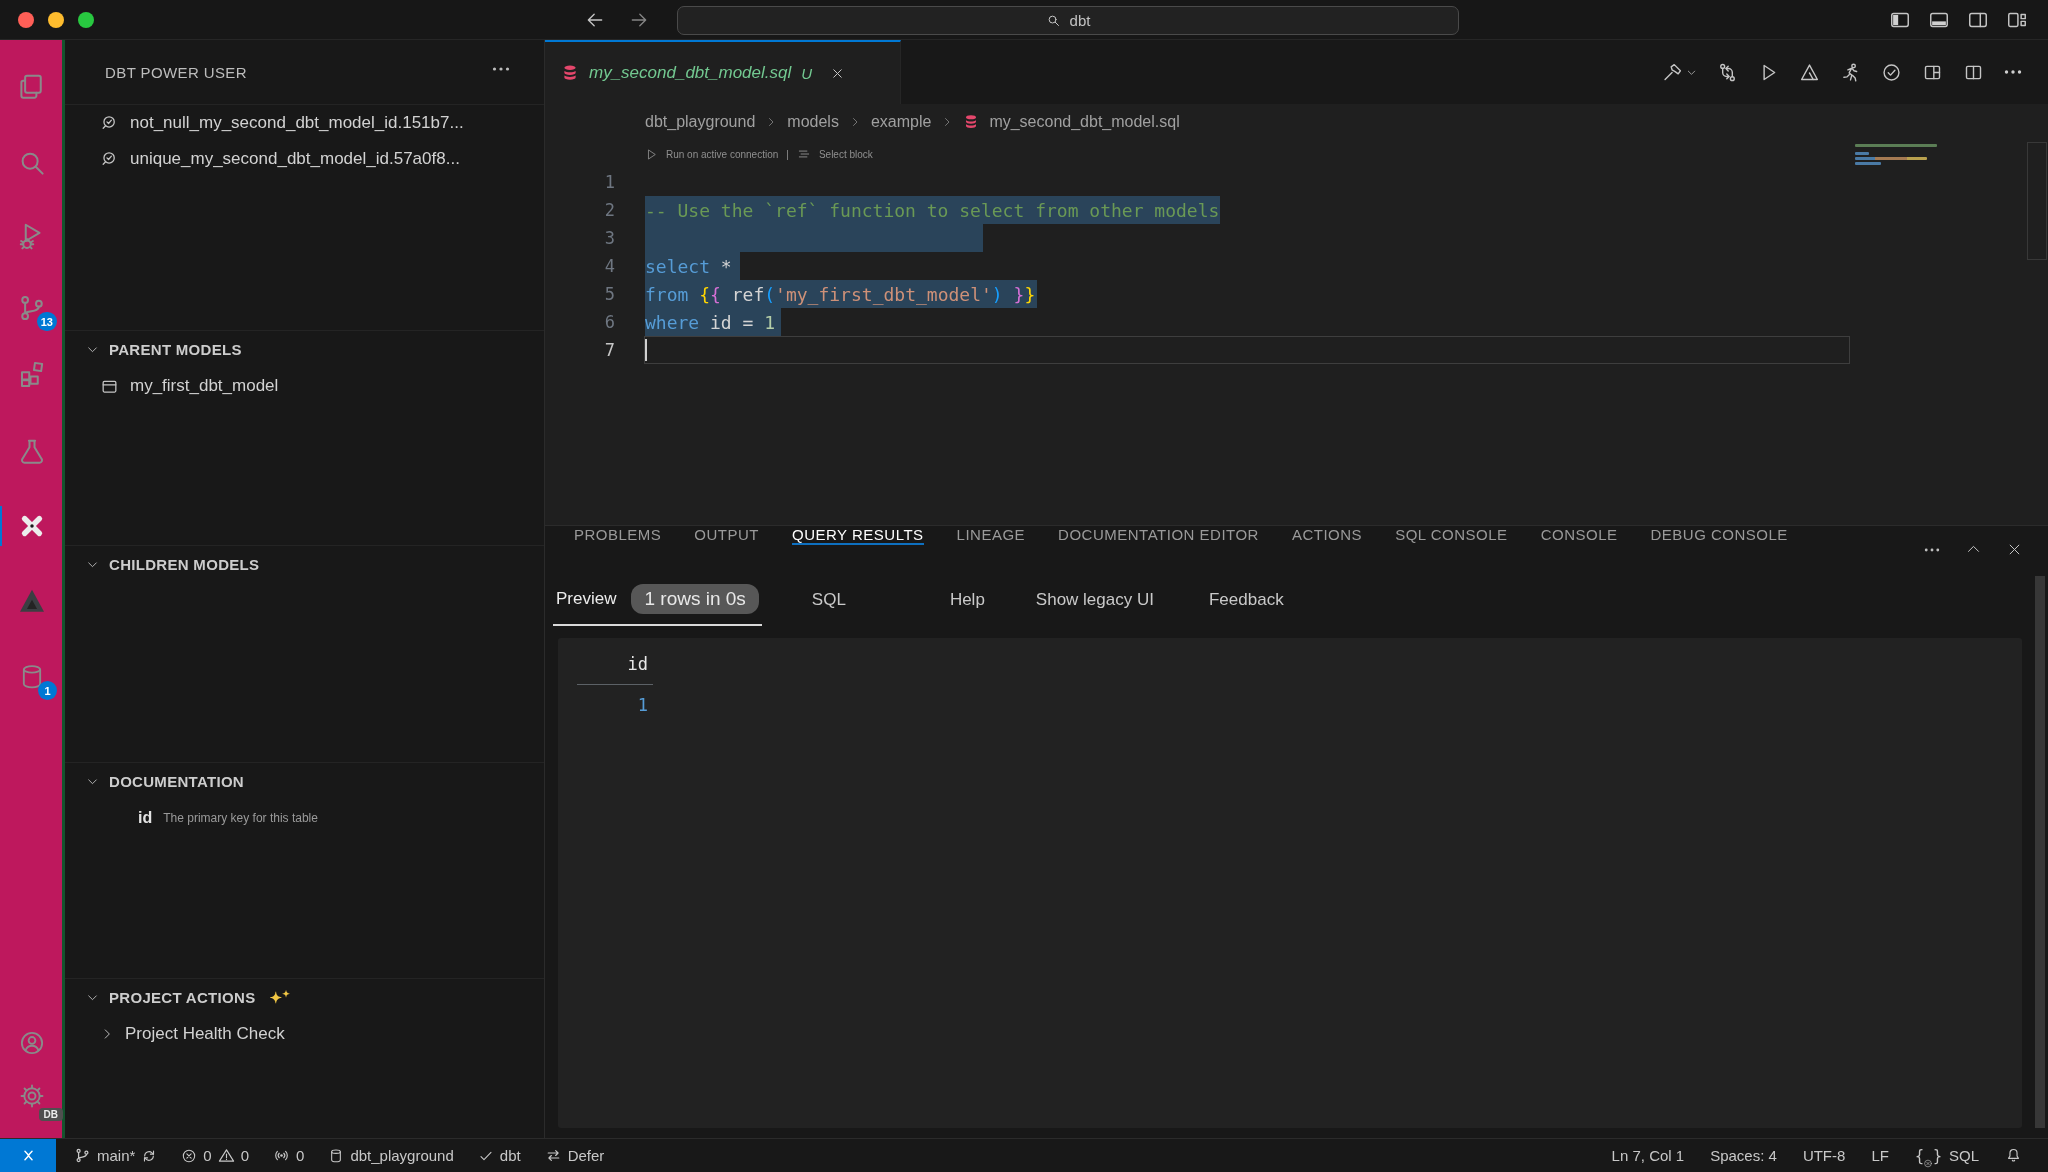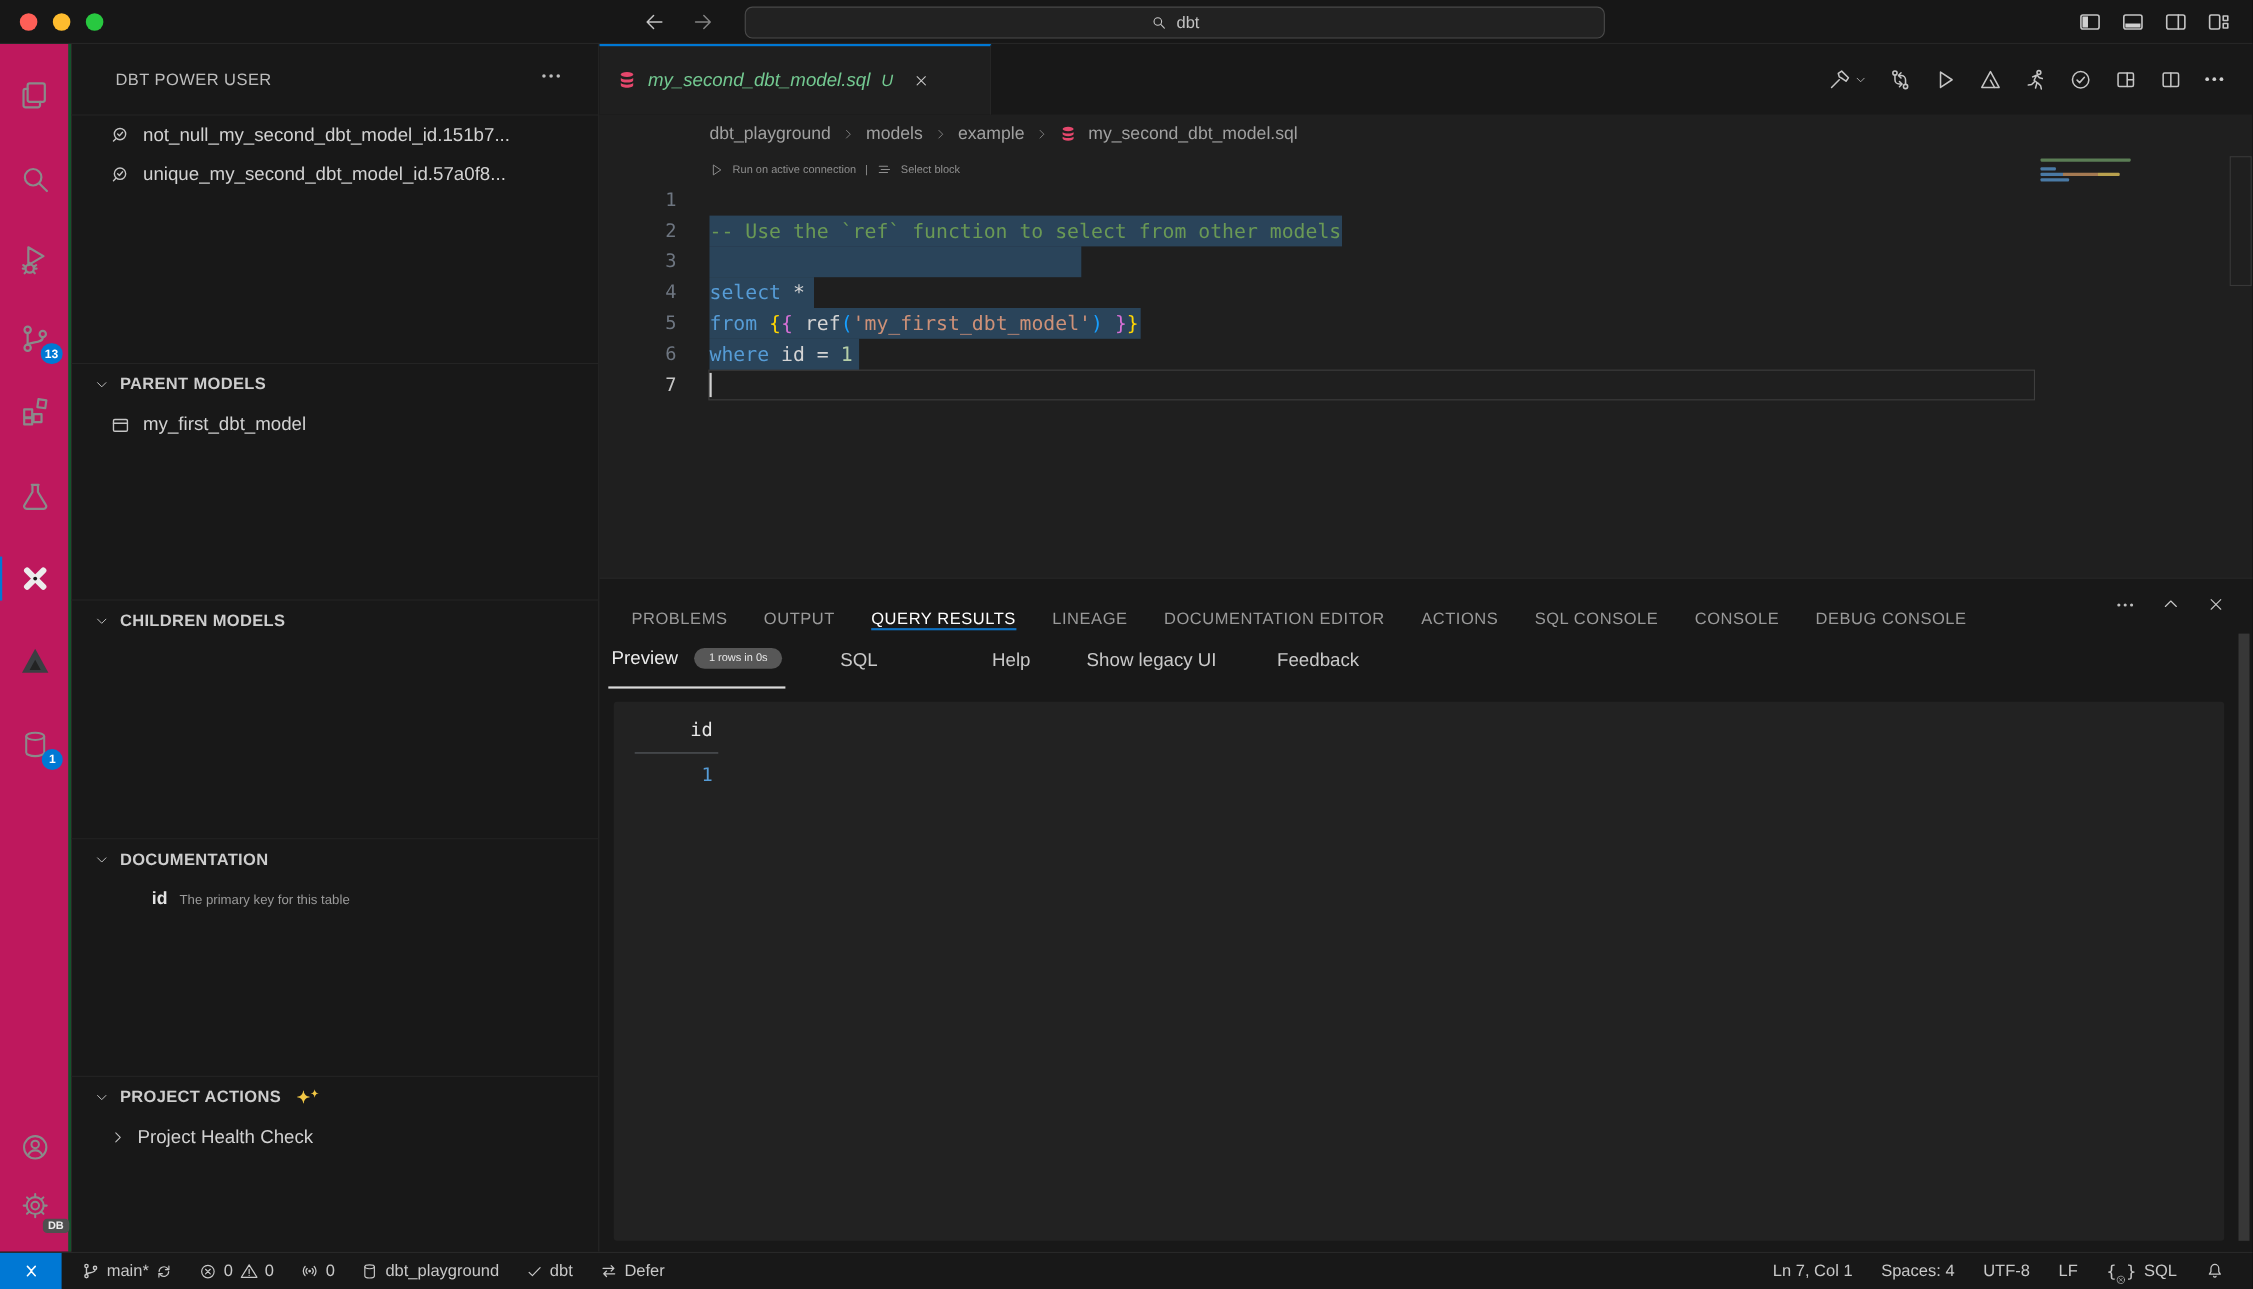--- a/index.html
+++ b/index.html
@@ -76,29 +76,29 @@
   .minimap{position:absolute;left:1310px;top:104px;}
   .mm{height:3px;margin-bottom:2px;border-radius:1px;}
   .mm1{width:82px;background:#5b7d55;}
   .mm2{width:14px;background:#4a7aa5;margin-top:5px;}
   .mm3{width:72px;background:linear-gradient(90deg,#4a7aa5 0 20px,#a57a52 20px 52px,#b9a14e 52px 72px);}
   .mm4{width:26px;background:#4a7aa5;}
   .ovruler{position:absolute;left:1482px;top:102px;width:20px;height:118px;border:1px solid #383838;}
 
   
   .panel{position:absolute;left:545px;top:525px;right:0;bottom:34px;background:#181818;border-top:1px solid #2b2b2b;}
-  .ptabs{position:relative;height:47px;display:flex;align-items:flex-end;padding-left:29px;gap:33px;}
+  .ptabs{position:relative;height:47px;display:flex;align-items:flex-start;padding-left:29px;gap:33px;}
   .ptab{display:flex;align-items:center;font-size:15px;letter-spacing:.5px;color:#9a9a9a;border-bottom:2px solid transparent;}
   .ptab.active{color:#fff;border-bottom-color:#0e70c0;}
   .pt-right{position:absolute;right:26px;top:0;height:47px;display:flex;align-items:center;gap:26px;}
   .subtabs{position:relative;height:53px;display:flex;align-items:stretch;padding-left:8px;font-size:17px;color:#c9c9c9;}
   .preview-wrap{display:flex;align-items:center;gap:15px;padding:0 3px;border-bottom:2px solid #d9d9d9;}
   .preview-label{color:#ececec;}
   .stab{display:flex;align-items:center;}
-  .rows-pill{background:#575757;color:#e8e8e8;font-size:10px;border-radius:12px;padding:4px 13px;}
+  .rows-pill{background:#575757;color:#e8e8e8;font-size:19px;border-radius:12px;padding:4px 13px;}
   .ml-sql{margin-left:50px;} .ml-help{margin-left:104px;} .ml-legacy{margin-left:51px;} .ml-fb{margin-left:55px;}
   .results{position:absolute;left:13px;top:112px;width:1464px;height:490px;background:#222;border-radius:3px;
     font-family:"DejaVu Sans Mono","Liberation Mono",monospace;}
   .rcell{margin-left:19px;width:76px;text-align:right;padding-right:5px;}
   .rhead{padding-top:16px;font-size:17px;color:#e8e8e8;height:46px;}
   .rsep{margin-left:19px;width:76px;height:1px;background:#5c6166;}
   .rval{padding-top:10px;font-size:17px;color:#569cd6;}
   .pscroll{position:absolute;right:3px;top:50px;width:10px;height:552px;background:rgba(121,121,121,.32);}
 
   

